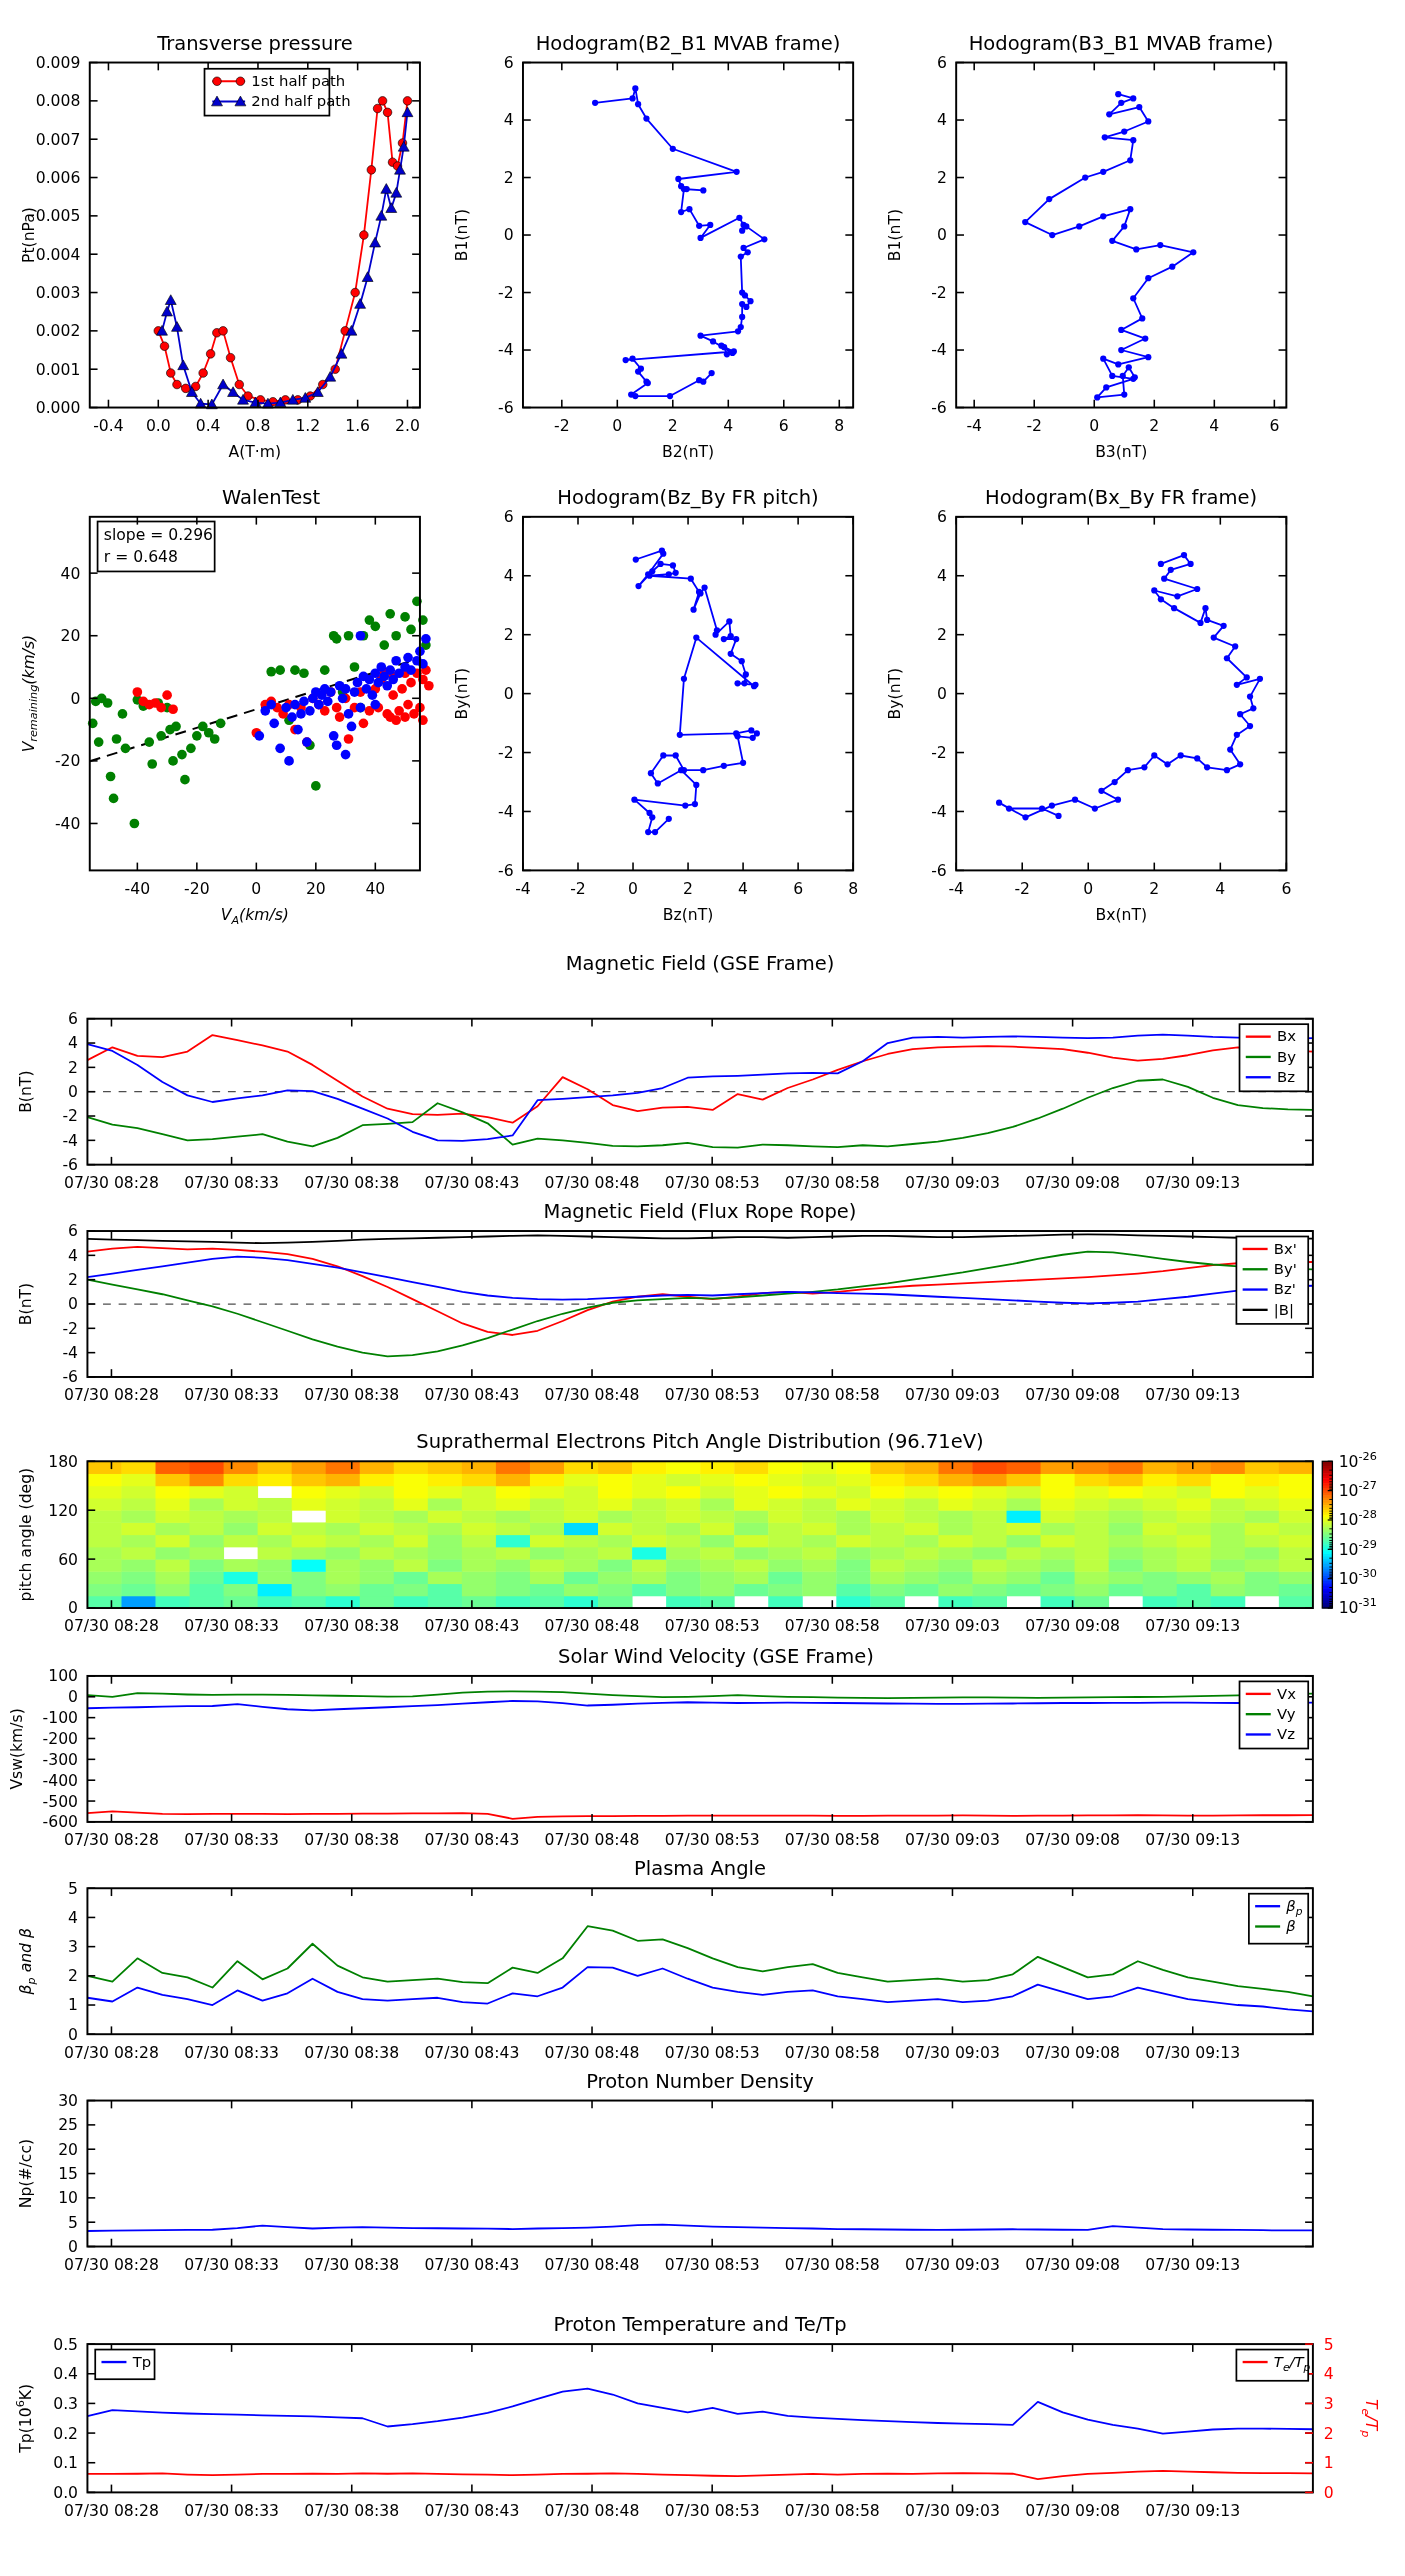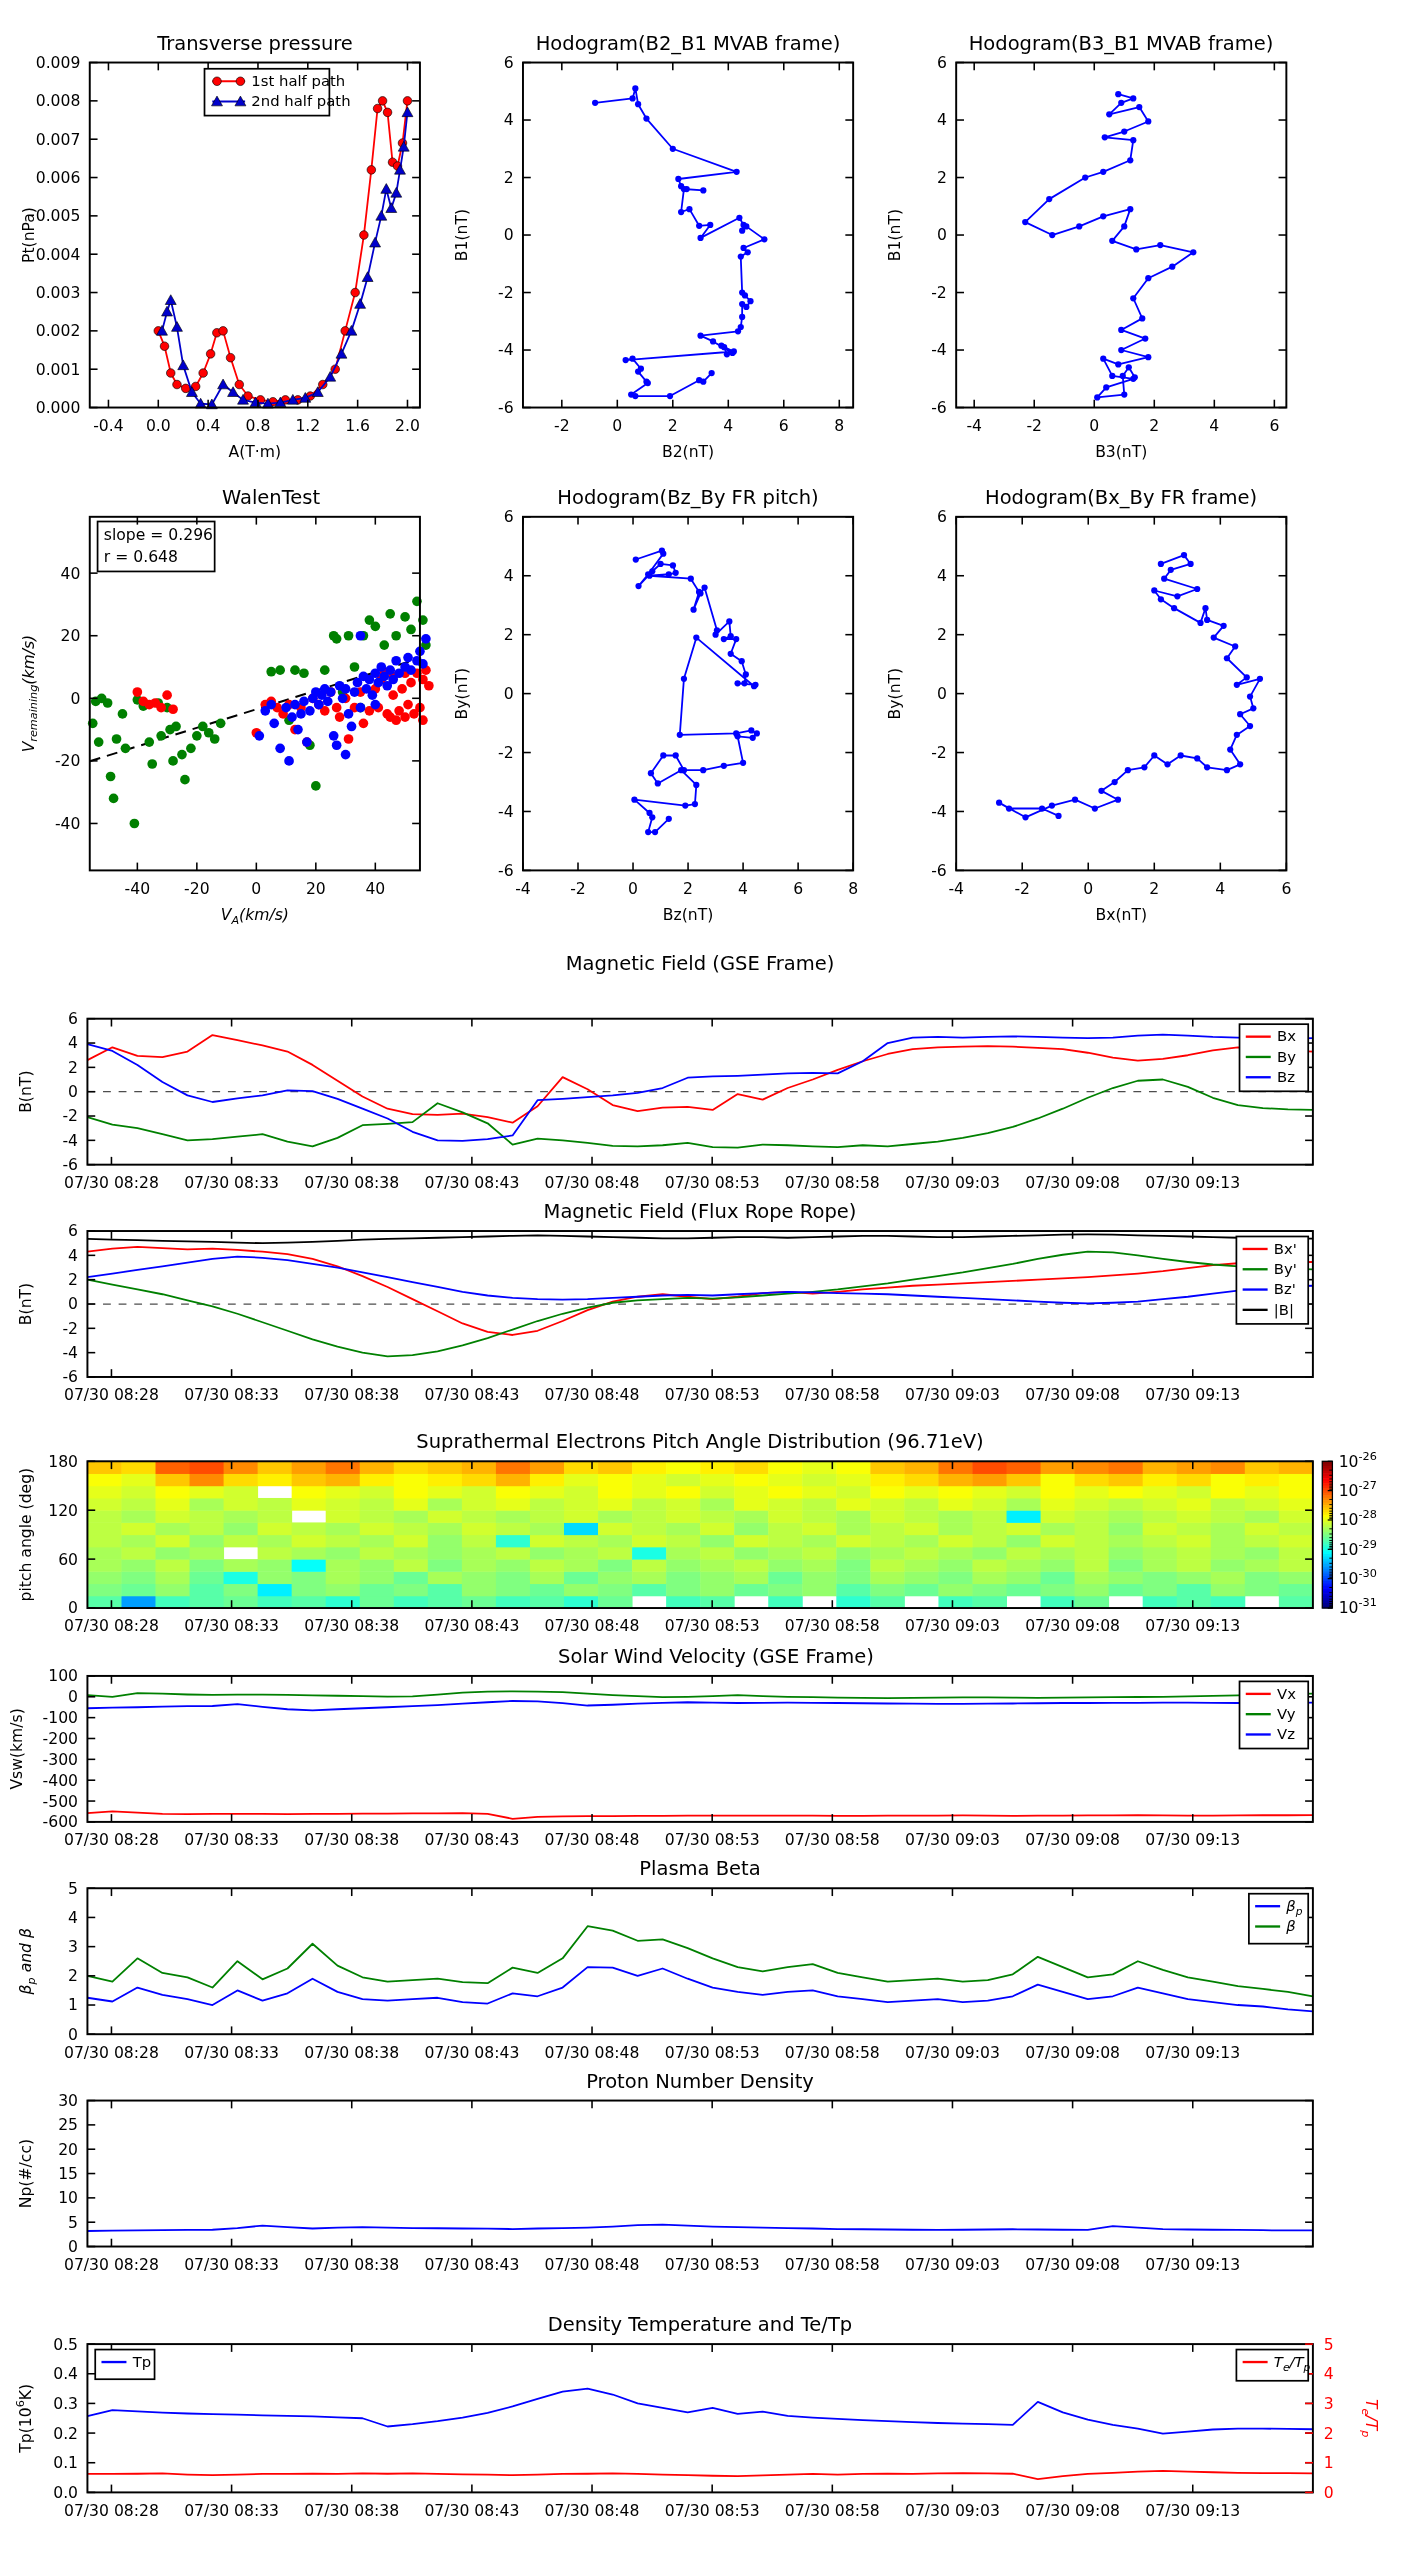--- a/index.html
+++ b/index.html
@@ -1706,17 +1706,17 @@
   <div class="panel-title" id="pt0" style="left: 255px; top: 34px;">Transverse pressure</div>
   <div class="panel-title" id="pt1" style="left: 688px; top: 34px;">Hodogram(B2_B1 MVAB frame)</div>
   <div class="panel-title" id="pt2" style="left: 1121px; top: 34px;">Hodogram(B3_B1 MVAB frame)</div>
   <div class="panel-title" id="pt3" style="left: 255px; top: 488px; margin-left: 16px;">WalenTest</div>
   <div class="panel-title" id="pt4" style="left: 688px; top: 488px;">Hodogram(Bz_By FR pitch)</div>
   <div class="panel-title" id="pt5" style="left: 1121px; top: 488px;">Hodogram(Bx_By FR frame)</div>
   <div class="panel-title" id="pt6" style="left: 700px; top: 954px;">Magnetic Field (GSE Frame)</div>
   <div class="panel-title" id="pt7" style="left: 700px; top: 1202px;">Magnetic Field (Flux Rope Rope)</div>
   <div class="panel-title" id="pt8" style="left: 700px; top: 1432px;">Suprathermal Electrons Pitch Angle Distribution (96.71eV)</div>
   <div class="panel-title" id="pt9" style="left: 700px; top: 1647px; margin-left: 16px;">Solar Wind Velocity (GSE Frame)</div>
-  <div class="panel-title" id="pt10" style="left: 700px; top: 1859px;">Plasma Beta</div>
+  <div class="panel-title" id="pt10" style="left: 700px; top: 1859px;">Plasma Angle</div>
   <div class="panel-title" id="pt11" style="left: 700px; top: 2072px;">Proton Number Density</div>
-  <div class="panel-title" id="pt12" style="left: 700px; top: 2315px;">Density Temperature and Te/Tp</div>
+  <div class="panel-title" id="pt12" style="left: 700px; top: 2315px;">Proton Temperature and Te/Tp</div>
 </div>
 
 
 </body></html>

